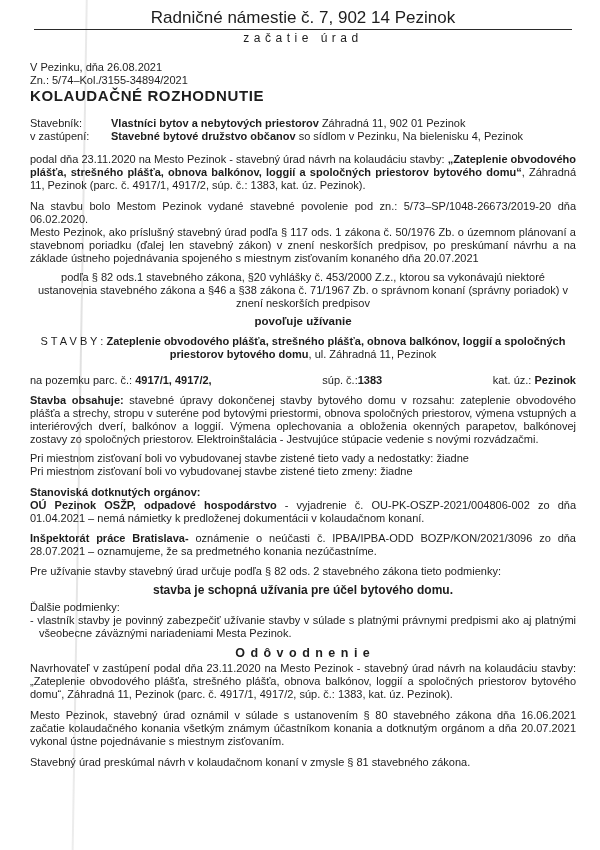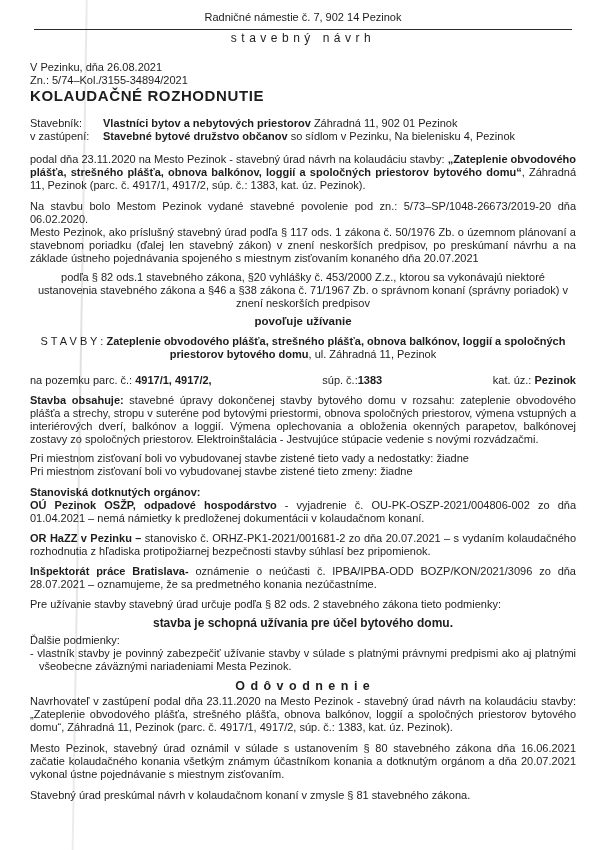--- a/index.html
+++ b/index.html
@@ -18,28 +18,28 @@
   
   .scan-line {
     position:absolute; left:86px; top:-15px; width:2px; height:890px;
     background:linear-gradient(to bottom,#e6e6e6,#d9d9d9 45%,#e9e9e9);
     transform:rotate(0.95deg); transform-origin:top center;
     opacity:.8; pointer-events:none; z-index:0;
   }
   .content { position:relative; z-index:1; }
 
   .org-name { text-align:center; font-weight:bold; font-size:17px; line-height:19px; }
-  .org-addr { text-align:center; font-size:11px; line-height:15px; }
+  .org-addr { text-align:center; font-size:17px; line-height:15px; }
   .header-rule { border:none; border-top:1.6px solid #2a2a2a; margin:4px 4px 1px 4px; }
   .dept { text-align:center; font-size:12px; letter-spacing:4.5px; line-height:14px; }
   .meta { margin-top:16px; line-height:13px; }
 
   .doc-title { font-weight:bold; font-size:15px; letter-spacing:.6px; line-height:18px; }
 
-  .parties { margin-top:12px; display:grid; grid-template-columns:73px 1fr; column-gap:0; line-height:13px; }
+  .parties { margin-top:12px; display:grid; grid-template-columns:73px 1fr; column-gap:8px; line-height:13px; }
 
   .p { margin:8px 0 0 0; }
   .justify { text-align:justify; }
   .center { text-align:center; }
   .mt0{margin-top:0} .mt2{margin-top:2px} .mt4{margin-top:4px} .mt5{margin-top:5px}
   .mt6{margin-top:6px} .mt7{margin-top:7px} .mt8{margin-top:8px} .mt10{margin-top:10px}
   .mt13{margin-top:13px}
 
   .decision-verb { font-weight:bold; font-size:11.5px;text-align:center; }
   .stavby { padding:0 6px; }
@@ -53,21 +53,21 @@
 </head>
 <body>
 
 <div class="scan-line"></div>
 
 <div class="page">
   <div class="content">
 
     <div class="org-addr">Radničné námestie č. 7, 902 14 Pezinok</div>
     <hr class="header-rule">
-    <div class="dept">stavebný návrh</div>
+    <div class="dept">začatie úrad</div>
 
     <div class="meta">
       <div>V Pezinku, dňa 26.08.2021</div>
       <div>Zn.: 5/74–Kol./3155-34894/2021</div>
     </div>
 
     <div class="doc-title">KOLAUDAČNÉ ROZHODNUTIE</div>
 
     <div class="parties">
       <div>Stavebník:</div>
@@ -95,21 +95,20 @@
     </div>
 
     <div class="p mt7 justify"><span class="b">Stavba obsahuje:</span><span> stavebné úpravy dokončenej stavby bytového domu v rozsahu: zateplenie obvodového plášťa a strechy, stropu v suteréne pod bytovými priestormi, obnova spoločných priestorov, výmena vstupných a interiérových dverí, balkónov a loggií. Výmena oplechovania a obloženia okenných parapetov, balkónovej zostavy zo spoločných priestorov. Elektroinštalácia - Jestvujúce stúpacie vedenie s novými rozvádzačmi.</span></div>
 
     <div class="p mt6">Pri miestnom zisťovaní boli vo vybudovanej stavbe zistené tieto vady a nedostatky: žiadne</div>
     <div class="p mt0">Pri miestnom zisťovaní boli vo vybudovanej stavbe zistené tieto zmeny: žiadne</div>
 
     <div class="p mt8 section-heading">Stanoviská dotknutých orgánov:</div>
     <div class="p mt0 justify"><span class="b">OÚ Pezinok OSŽP, odpadové hospodárstvo</span><span> - vyjadrenie č. OU-PK-OSZP-2021/004806-002 zo dňa 01.04.2021 – nemá námietky k predloženej dokumentácii v kolaudačnom konaní.</span></div>
 
-    <div class="p mt7 justify"><span class="b">OR HaZZ v Pezinku –</span><span> stanovisko č. ORHZ-PK1-2021/001681-2 zo dňa 20.07.2021 – s vydaním kolaudačného rozhodnutia z hľadiska protipožiarnej bezpečnosti stavby súhlasí bez pripomienok.</span></div>
 
     <div class="p mt7 justify"><span class="b">Inšpektorát práce Bratislava-</span><span> oznámenie o neúčasti č. IPBA/IPBA-ODD BOZP/KON/2021/3096 zo dňa 28.07.2021 – oznamujeme, že sa predmetného konania nezúčastníme.</span></div>
 
     <div class="p mt7">Pre užívanie stavby stavebný úrad určuje podľa § 82 ods. 2 stavebného zákona tieto podmienky:</div>
 
     <div class="p mt6 center capability">stavba je schopná užívania pre účel bytového domu.</div>
 
     <div class="p mt4">Ďalšie podmienky:</div>
     <div class="p mt0 justify hang">- vlastník stavby je povinný zabezpečiť užívanie stavby v súlade s platnými právnymi predpismi ako aj platnými všeobecne záväznými nariadeniami Mesta Pezinok.</div>
 

